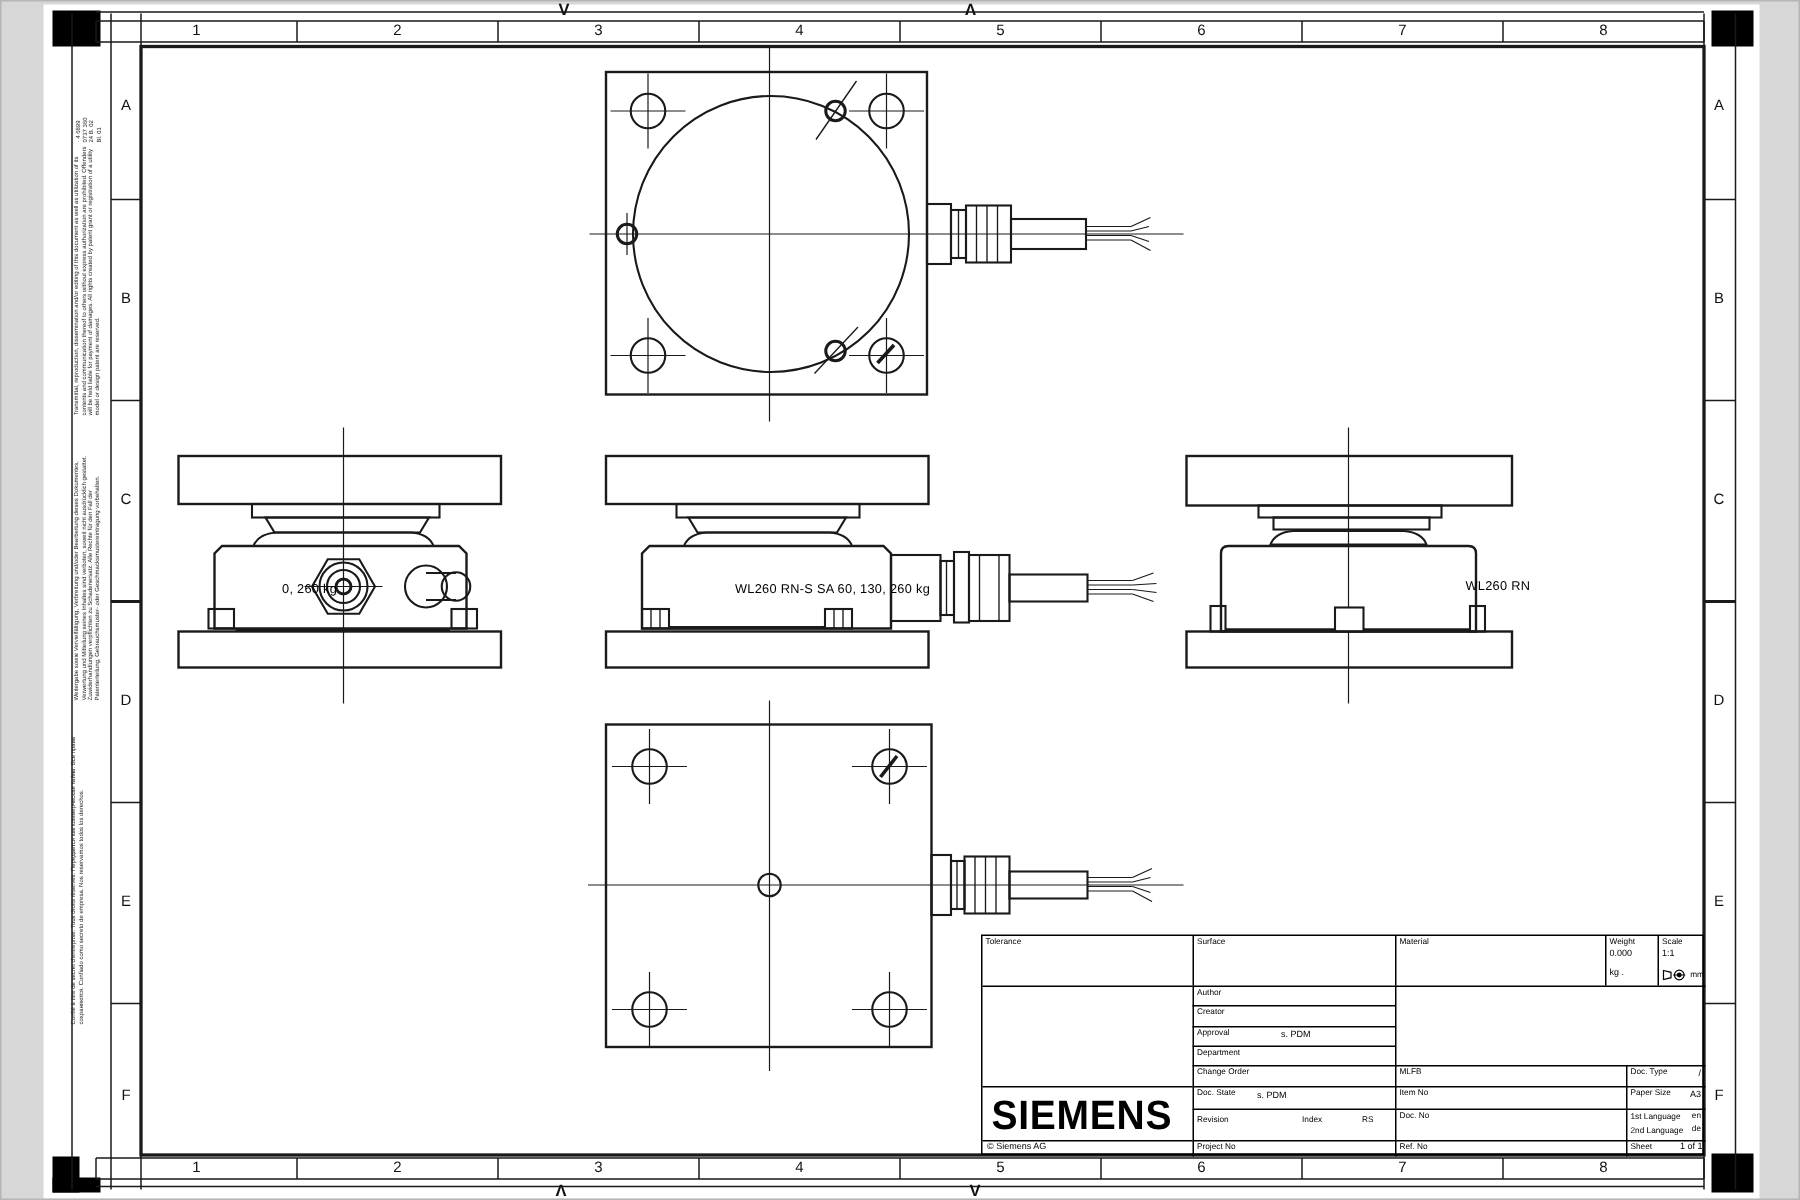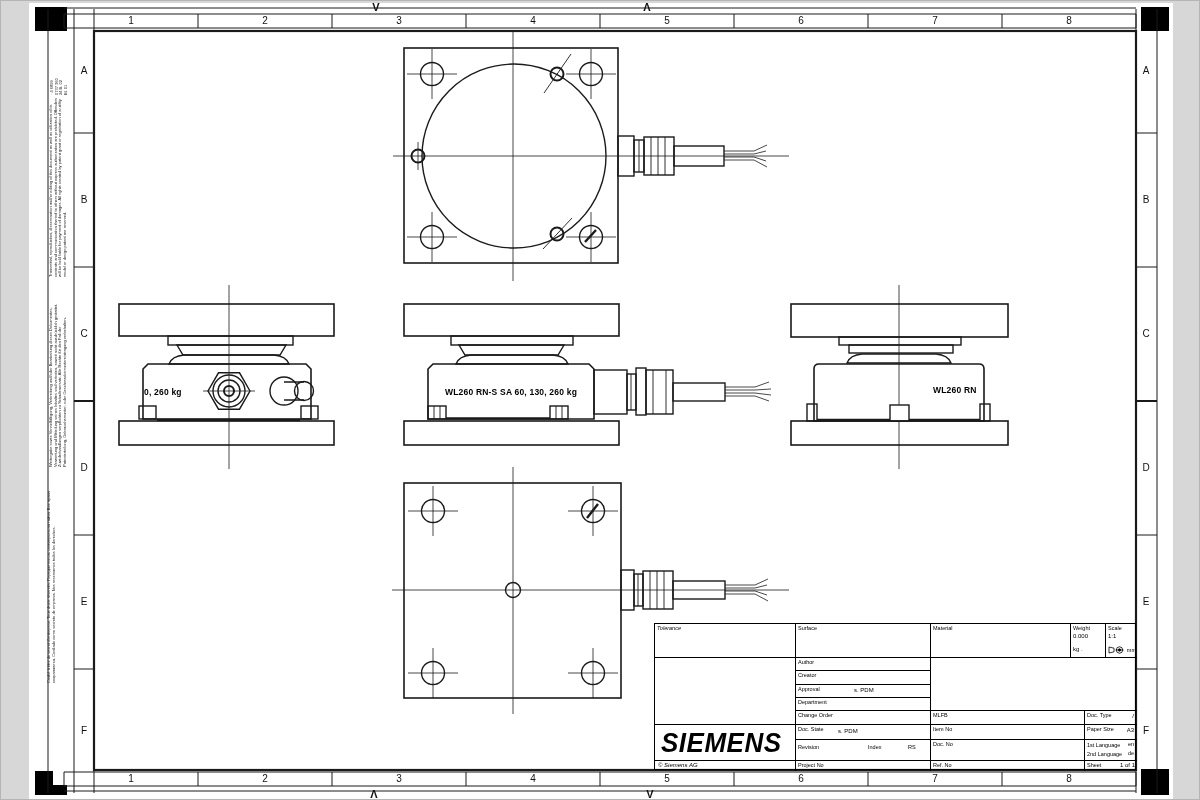--- a/index.html
+++ b/index.html
@@ -4,25 +4,25 @@
 <style>
   html,body{margin:0;padding:0;background:#d7d7d7;font-family:"Liberation Sans",sans-serif;}
   #stage{position:relative;width:1200px;height:800px;background:#d7d7d7;overflow:hidden;border:1px solid #b5b5b5;box-sizing:border-box;}
   .sheet{position:absolute;left:28px;top:2px;width:1144px;height:796px;background:#ffffff;}
   .trim{position:absolute;background:#000;}
   svg.lines{position:absolute;left:0;top:0;width:1200px;height:800px;}
   .bnum{position:absolute;width:20px;height:12px;text-align:center;font-size:10px;color:#111;line-height:12px;}
   .blet{position:absolute;width:14px;height:12px;text-align:center;font-size:10px;color:#111;line-height:12px;}
   .fold{position:absolute;width:18px;height:12px;text-align:center;font-size:11px;color:#111;line-height:12px;font-weight:bold;}
   .vtext{position:absolute;transform:rotate(-90deg);transform-origin:0 0;font-size:4px;line-height:1.18;color:#1a1a1a;overflow:hidden;}
-  .viewlabel{position:absolute;font-size:8.5px;font-weight:bold;color:#000;letter-spacing:0.2px;white-space:nowrap;}
+  .viewlabel{position:absolute;font-size:8.5px;font-weight:normal;color:#000;letter-spacing:0.2px;white-space:nowrap;padding-left:44px;}
   
   #tblock{position:absolute;left:653px;top:622px;width:482px;height:147px;border:1.5px solid #000;box-sizing:border-box;font-size:5.5px;color:#000;}
   .cell{position:absolute;border-left:1px solid #000;border-top:1px solid #000;box-sizing:border-box;overflow:hidden;}
-  .cell.nl{border-left:none;font-style:italic;} .cell.nt{border-top:none;}
+  .cell.nl{border-left:none;} .cell.nt{border-top:none;}
   .lab{position:absolute;left:2px;top:1px;font-size:5.5px;white-space:nowrap;}
   .val{position:absolute;font-size:6px;white-space:nowrap;}
   .brand{font-weight:bold;font-size:26px;letter-spacing:0.5px;transform:scaleY(1.05);color:#000;}
   .copyright{font-size:6px;}
 </style>
 </head>
 <body>
 
 <div id="stage">
   <div class="sheet"></div>

